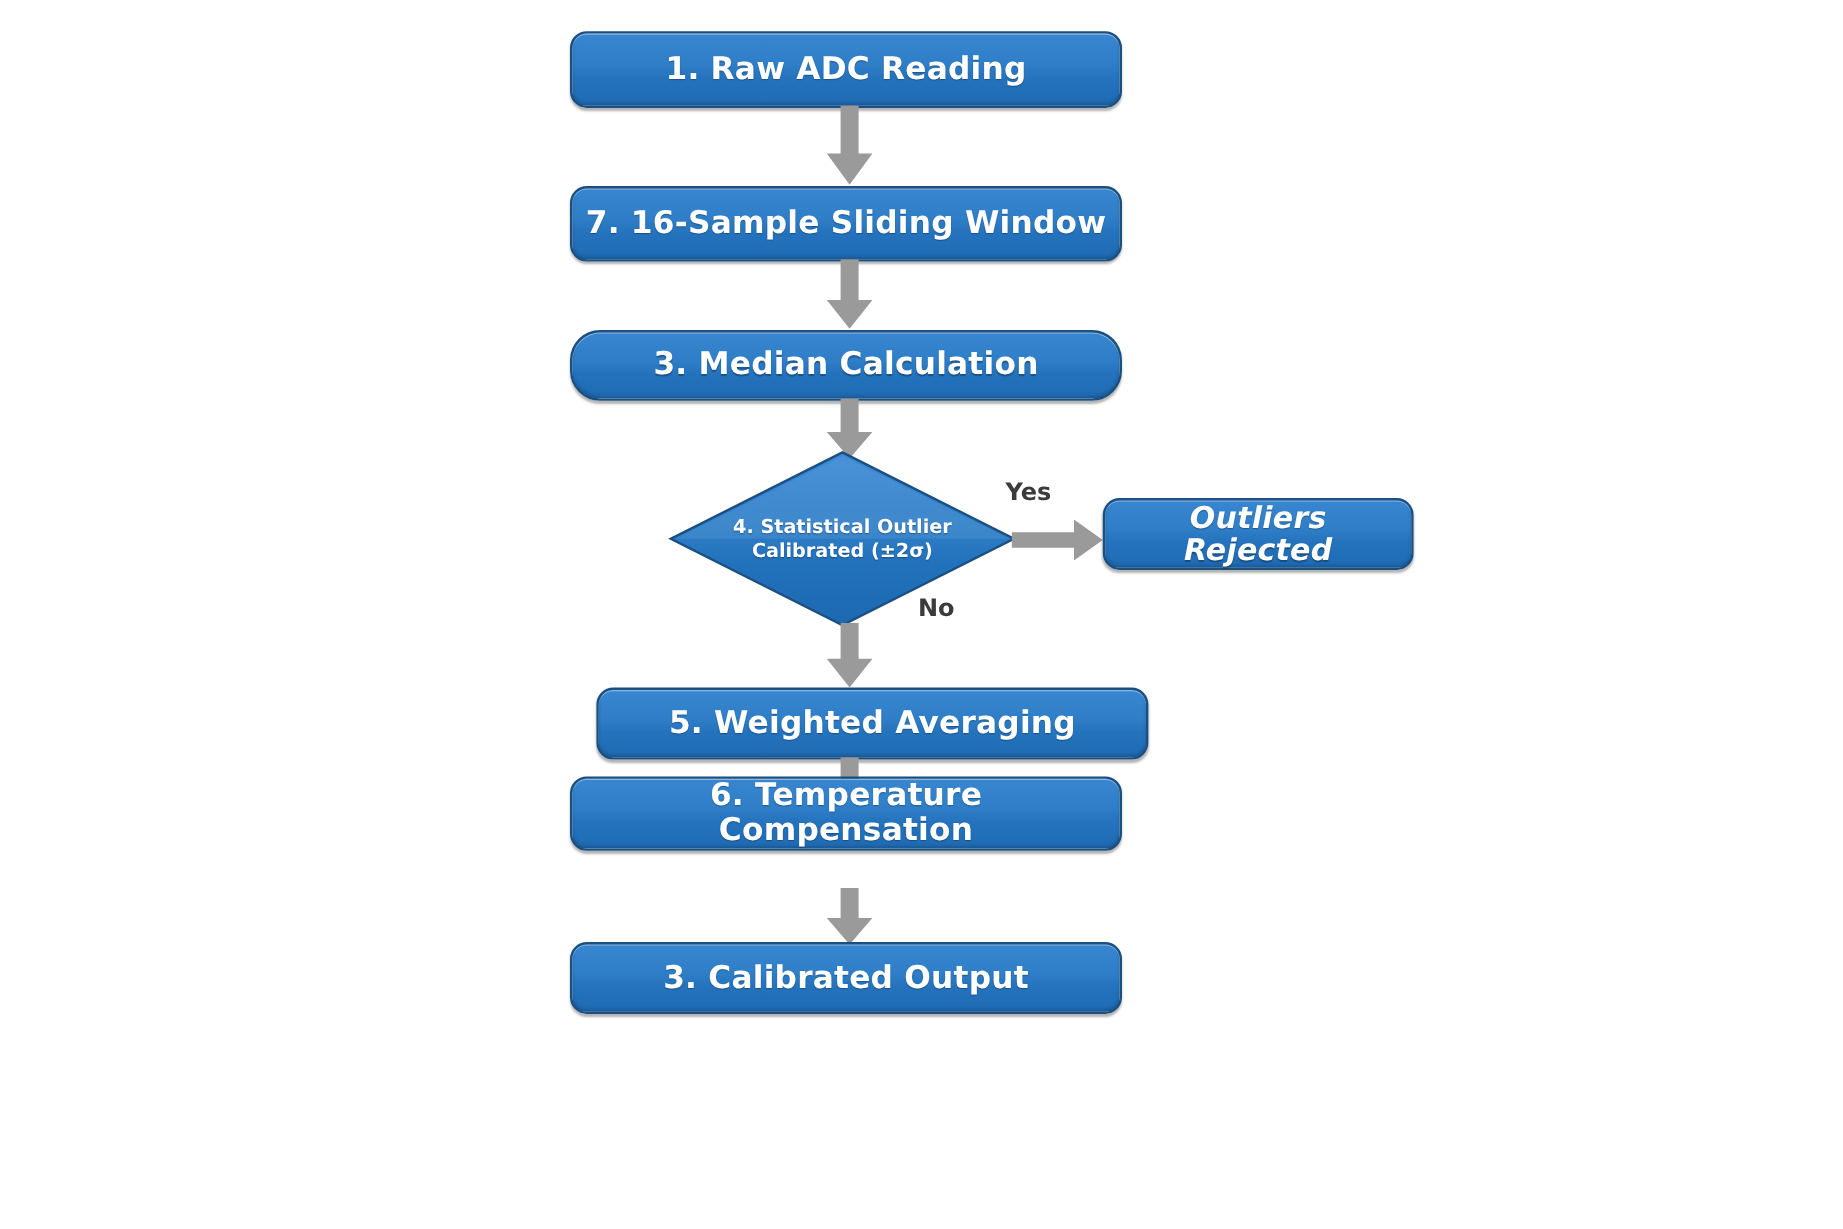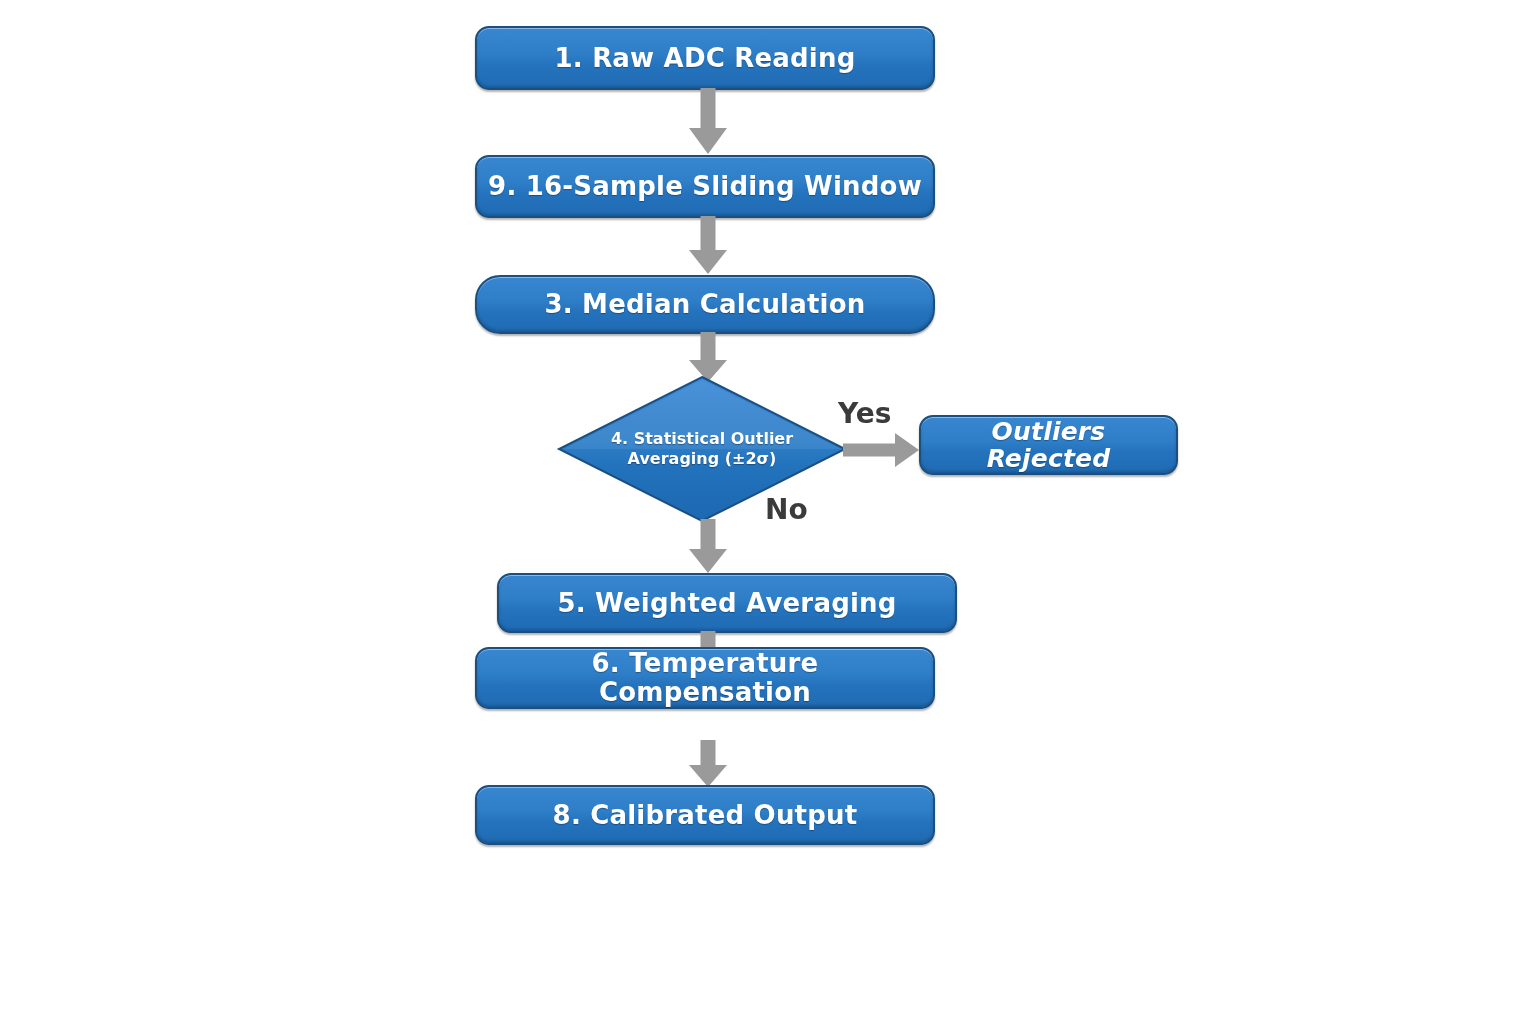--- a/index.html
+++ b/index.html
@@ -83,40 +83,40 @@
   
   .arrow-v, .arrow-h {
     position: absolute;
   }
 
   
   .branch-label {
     position: absolute;
     color: #3b3b3b;
     font-weight: bold;
-    font-size: 28px;
+    font-size: 20px;
     line-height: 1;
     white-space: nowrap;
   }
 </style>
 </head>
 <body>
 
 <div id="flow-canvas">
 
   <div class="node-box" style="left:475px; top:26px; width:460px; height:64px;">
     <span class="node-label">1. Raw ADC Reading</span>
   </div>
 
   <svg class="arrow-v" style="left:687px; top:88px;" width="42" height="70" viewBox="0 0 42 70">
     <path d="M13.5 0 L28.5 0 L28.5 40 L40 40 L21 66 L2 40 L13.5 40 Z" fill="#9a9a9a"></path>
   </svg>
 
   <div class="node-box" style="left:475px; top:155px; width:460px; height:63px;">
-    <span class="node-label">9. 16-Sample Sliding Window</span>
+    <span class="node-label">7. 16-Sample Sliding Window</span>
   </div>
 
   <svg class="arrow-v" style="left:687px; top:216px;" width="42" height="62" viewBox="0 0 42 62">
     <path d="M13.5 0 L28.5 0 L28.5 34 L40 34 L21 58 L2 34 L13.5 34 Z" fill="#9a9a9a"></path>
   </svg>
 
   <div class="node-box" style="left:475px; top:275px; width:460px; height:59px;border-radius:25px;">
     <span class="node-label">3. Median Calculation</span>
   </div>
 
@@ -133,21 +133,21 @@
           <stop offset="62%" stop-color="#2272bc"></stop>
           <stop offset="100%" stop-color="#1d68b1"></stop>
         </linearGradient>
       </defs>
       <polygon points="146,3 289,75 146,147 3,75" fill="url(#diamondGrad)" stroke="#1b4f80" stroke-width="2"></polygon>
       <polygon points="146,6 285,75 146,75 7,75" fill="#ffffff" opacity="0.07"></polygon>
     </svg>
     <div class="diamond-text">
       <span>
         <span>4.  Statistical Outlier</span><br>
-        <span>Averaging (±2σ)</span>
+        <span>Calibrated (±2σ)</span>
       </span>
     </div>
   </div>
 
   <div class="branch-label" style="left:838px; top:400px;">Yes</div>
 
   <svg class="arrow-h" style="left:843px; top:433px;" width="78" height="34" viewBox="0 0 78 34">
     <path d="M0 10.5 L52 10.5 L52 0 L76 17 L52 34 L52 23.5 L0 23.5 Z" fill="#9a9a9a"></path>
   </svg>
 
@@ -171,16 +171,16 @@
 
   <div class="node-box" style="left:475px; top:647px; width:460px; height:62px;">
     <span class="node-label">6. Temperature Compensation</span>
   </div>
 
   <svg class="arrow-v" style="left:687px; top:740px;" width="42" height="50" viewBox="0 0 42 50">
     <path d="M13.5 0 L28.5 0 L28.5 25 L40 25 L21 47 L2 25 L13.5 25 Z" fill="#9a9a9a"></path>
   </svg>
 
   <div class="node-box" style="left:475px; top:785px; width:460px; height:60px;">
-    <span class="node-label">8. Calibrated Output</span>
+    <span class="node-label">3. Calibrated Output</span>
   </div>
 
 </div>
 
 </body></html>

